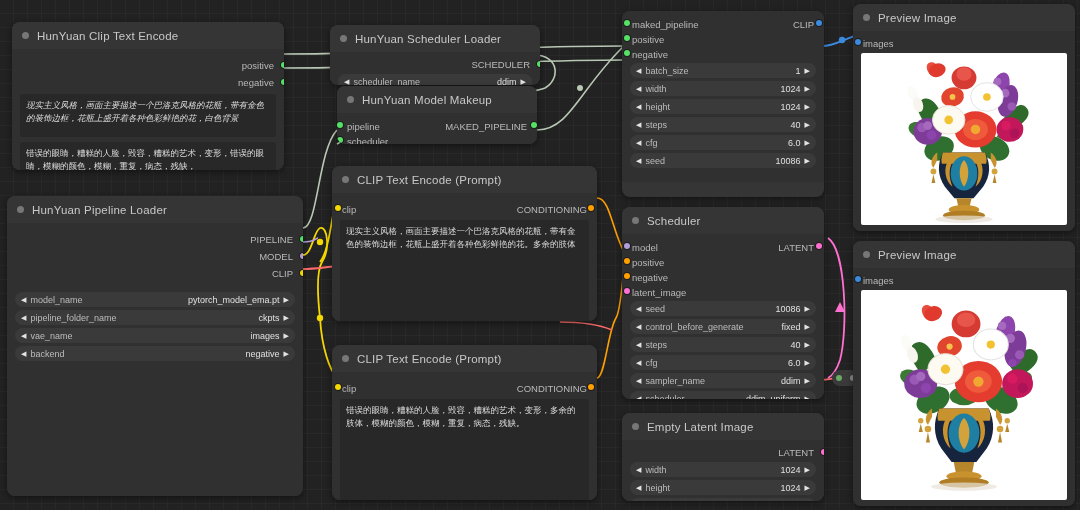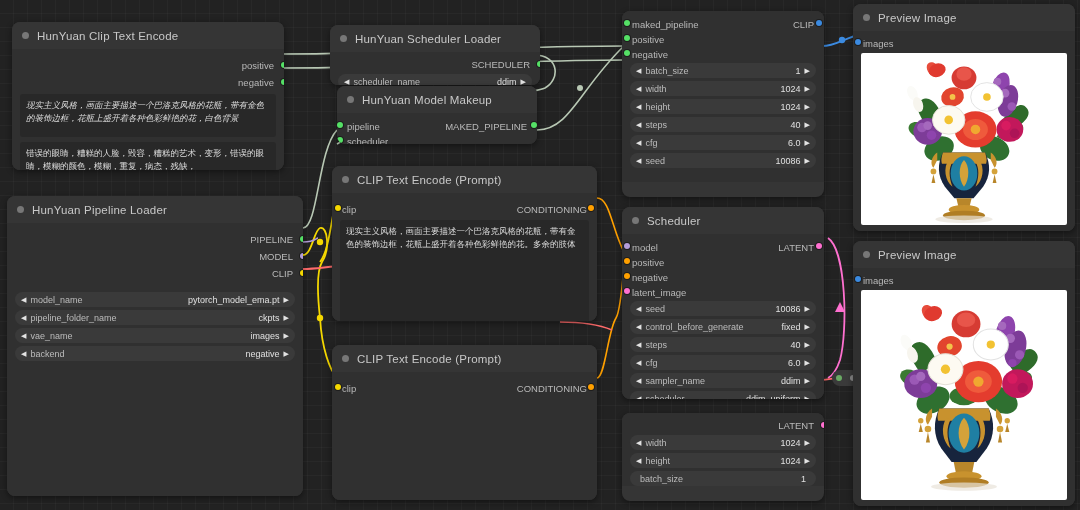--- a/index.html
+++ b/index.html
@@ -230,20 +230,21 @@
       <div class="port-row" style="margin:2px 0;">
         <span style="position:relative;">
           <span class="pdot left" style="background:#f5d800;left:-7px;"></span>
           <span class="pname">clip</span>
         </span>
         <span style="position:relative;">
           <span class="pname">CONDITIONING</span>
           <span class="pdot right" style="background:#ffa000;right:-7px;"></span>
         </span>
       </div>
+      <div class="textbox" style="height:95px;">错误的眼睛，糟糕的人脸，毁容，糟糕的艺术，变形，多余的肢体，模糊的颜色，模糊，重复，病态，残缺。</div>
     </div>
   </div>
 
   <div class="node" style="left:622px;top:11px;width:202px;height:186px;">
     <div class="node-body" style="height:159px;padding-top:4px;">
       <div class="port-row" style="margin:1px 0;">
         <span style="position:relative;">
           <span class="pdot left" style="background:#55e066;left:-8px;"></span>
           <span class="pname">maked_pipeline</span>
         </span>
@@ -384,20 +385,24 @@
         <span class="wname" style="margin-left:4px;">scheduler</span>
         <span class="mid"></span>
         <span class="wval" style="margin-right:4px;">ddim_uniform</span>
         <span class="arr">▶</span>
       </div>
 
     </div>
   </div>
 
   <div class="node" style="left:622px;top:413px;width:202px;height:88px;">
+    <div class="node-title">
+      <span class="dot"></span>
+      <span>Empty Latent Image</span>
+    </div>
     <div class="node-body" style="height:61px;padding-top:4px;">
       <div class="port-row out" style="margin:1px 0;">
         <span class="pname">LATENT</span>
         <span class="pdot right" style="background:#ff70d0;"></span>
       </div>
       <div class="widget">
         <span class="arr">◀</span>
         <span class="wname" style="margin-left:4px;">width</span>
         <span class="mid"></span>
         <span class="wval" style="margin-right:4px;">1024</span>

